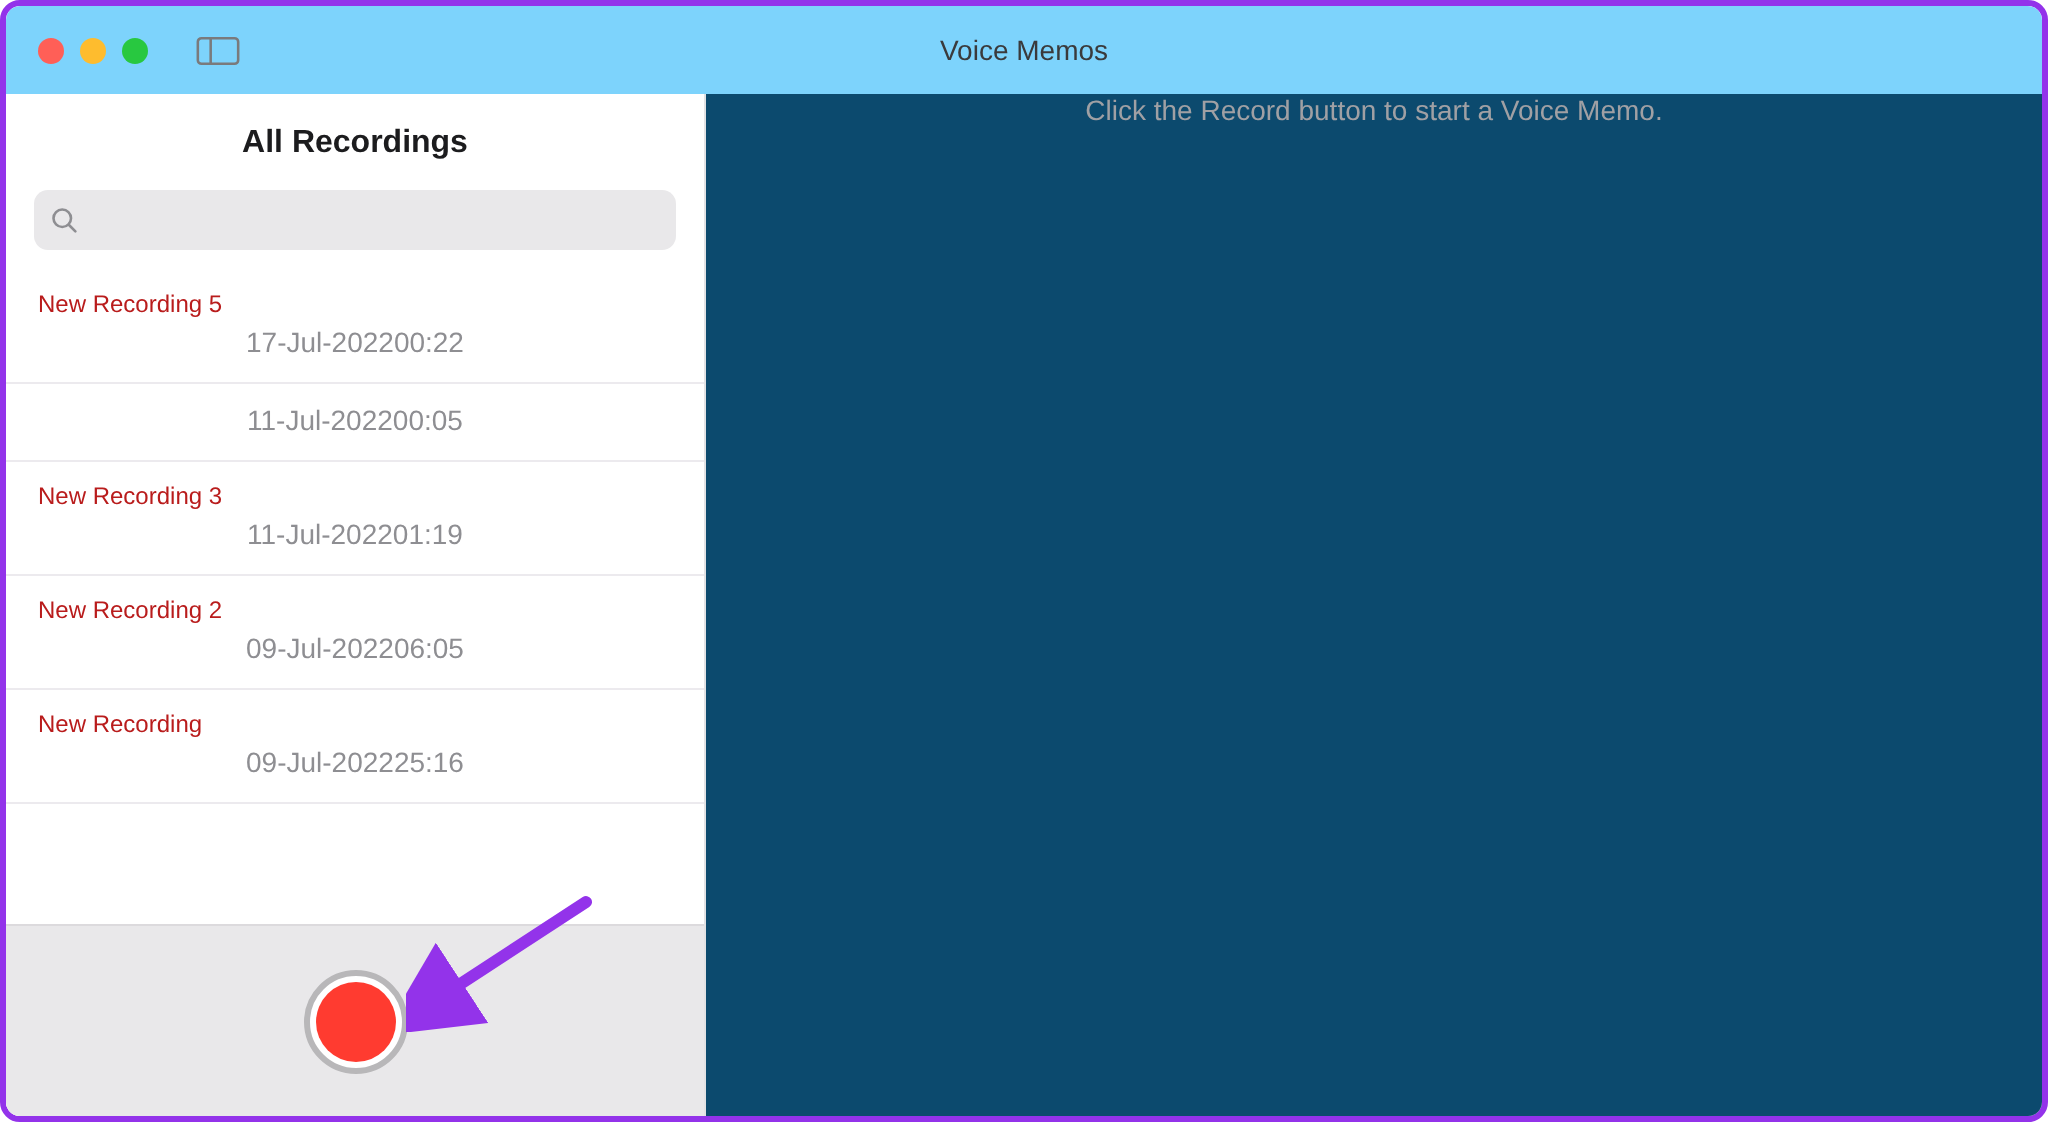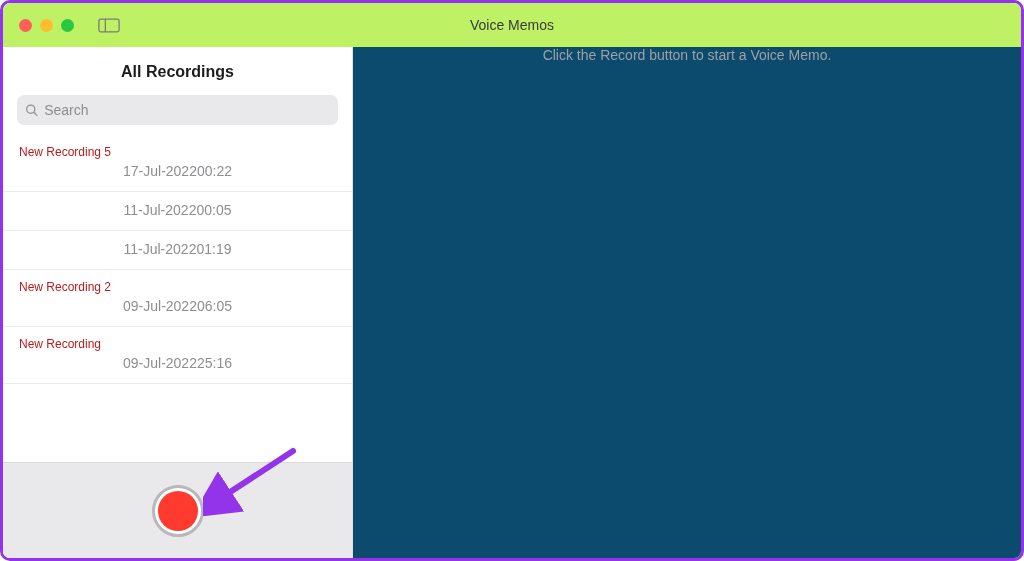--- a/index.html
+++ b/index.html
@@ -8,21 +8,21 @@
       width: 1024px;
       height: 561px;
       overflow: hidden;
       border: 3px solid #9333ea;
       border-radius: 10px;
       background: #fff;
       position: relative;
     }
     .titlebar {
       height: 44px;
-      background: #bef264;
+      background: #7dd3fc;
       display: flex;
       align-items: center;
       padding: 0 16px;
       position: relative;
       border-top-left-radius: 7px;
       border-top-right-radius: 7px;
     }
     .traffic-lights {
       display: flex;
       gap: 8px;
@@ -173,38 +173,38 @@
 
 <div class="content">
   <div class="sidebar">
     <div class="sidebar-header">All Recordings</div>
     <div class="search-wrap">
       <div class="search">
         <svg viewBox="0 0 16 16">
           <circle cx="7" cy="7" r="5" stroke="#8e8e92" stroke-width="1.5" fill="none"></circle>
           <line x1="11" y1="11" x2="14.5" y2="14.5" stroke="#8e8e92" stroke-width="1.5" stroke-linecap="round"></line>
         </svg>
-        <input type="text" placeholder="Search" style="">
       </div>
     </div>
     <div class="recordings" id="recordings-list">
         <div class="rec-item">
           <div class="rec-title">New Recording 5</div>
           <div class="rec-meta">
             <span>17-Jul-2022</span>
             <span>00:22</span>
           </div>
         </div>
         <div class="rec-item">
           <div class="rec-meta">
             <span>11-Jul-2022</span>
             <span>00:05</span>
           </div>
         </div>
         <div class="rec-item">
+          <div class="rec-title">New Recording 3</div>
           <div class="rec-meta">
             <span>11-Jul-2022</span>
             <span>01:19</span>
           </div>
         </div>
         <div class="rec-item">
           <div class="rec-title">New Recording 2</div>
           <div class="rec-meta">
             <span>09-Jul-2022</span>
             <span>06:05</span>

